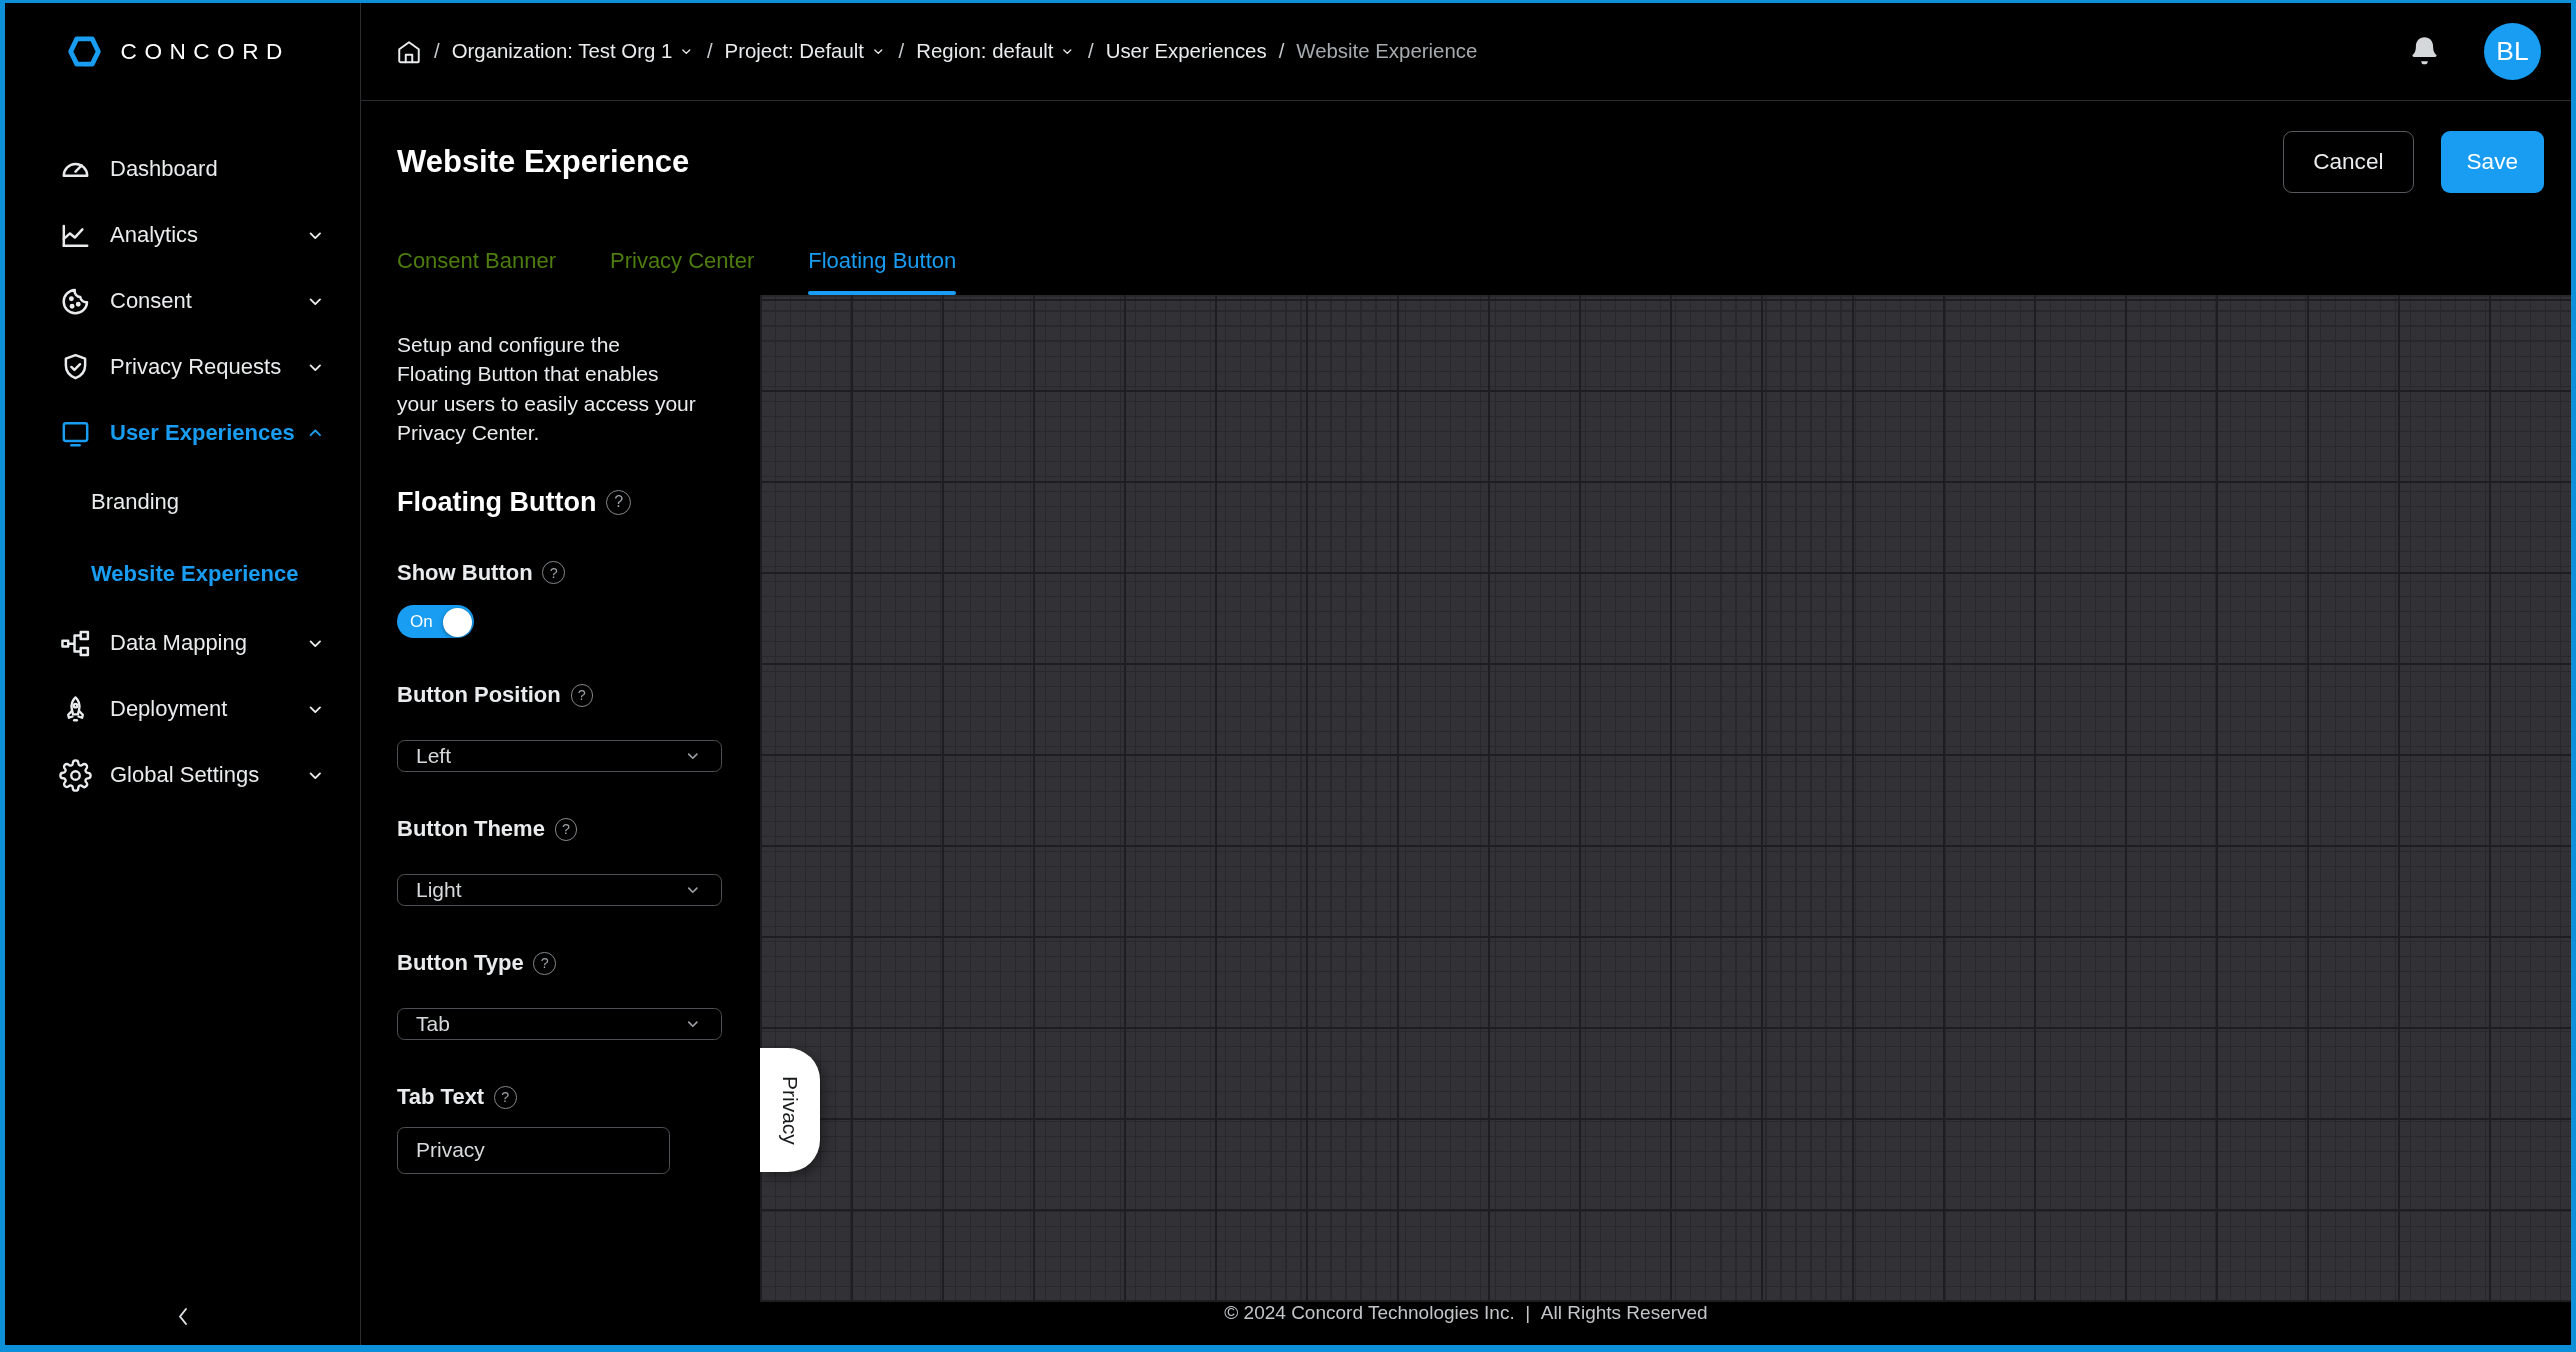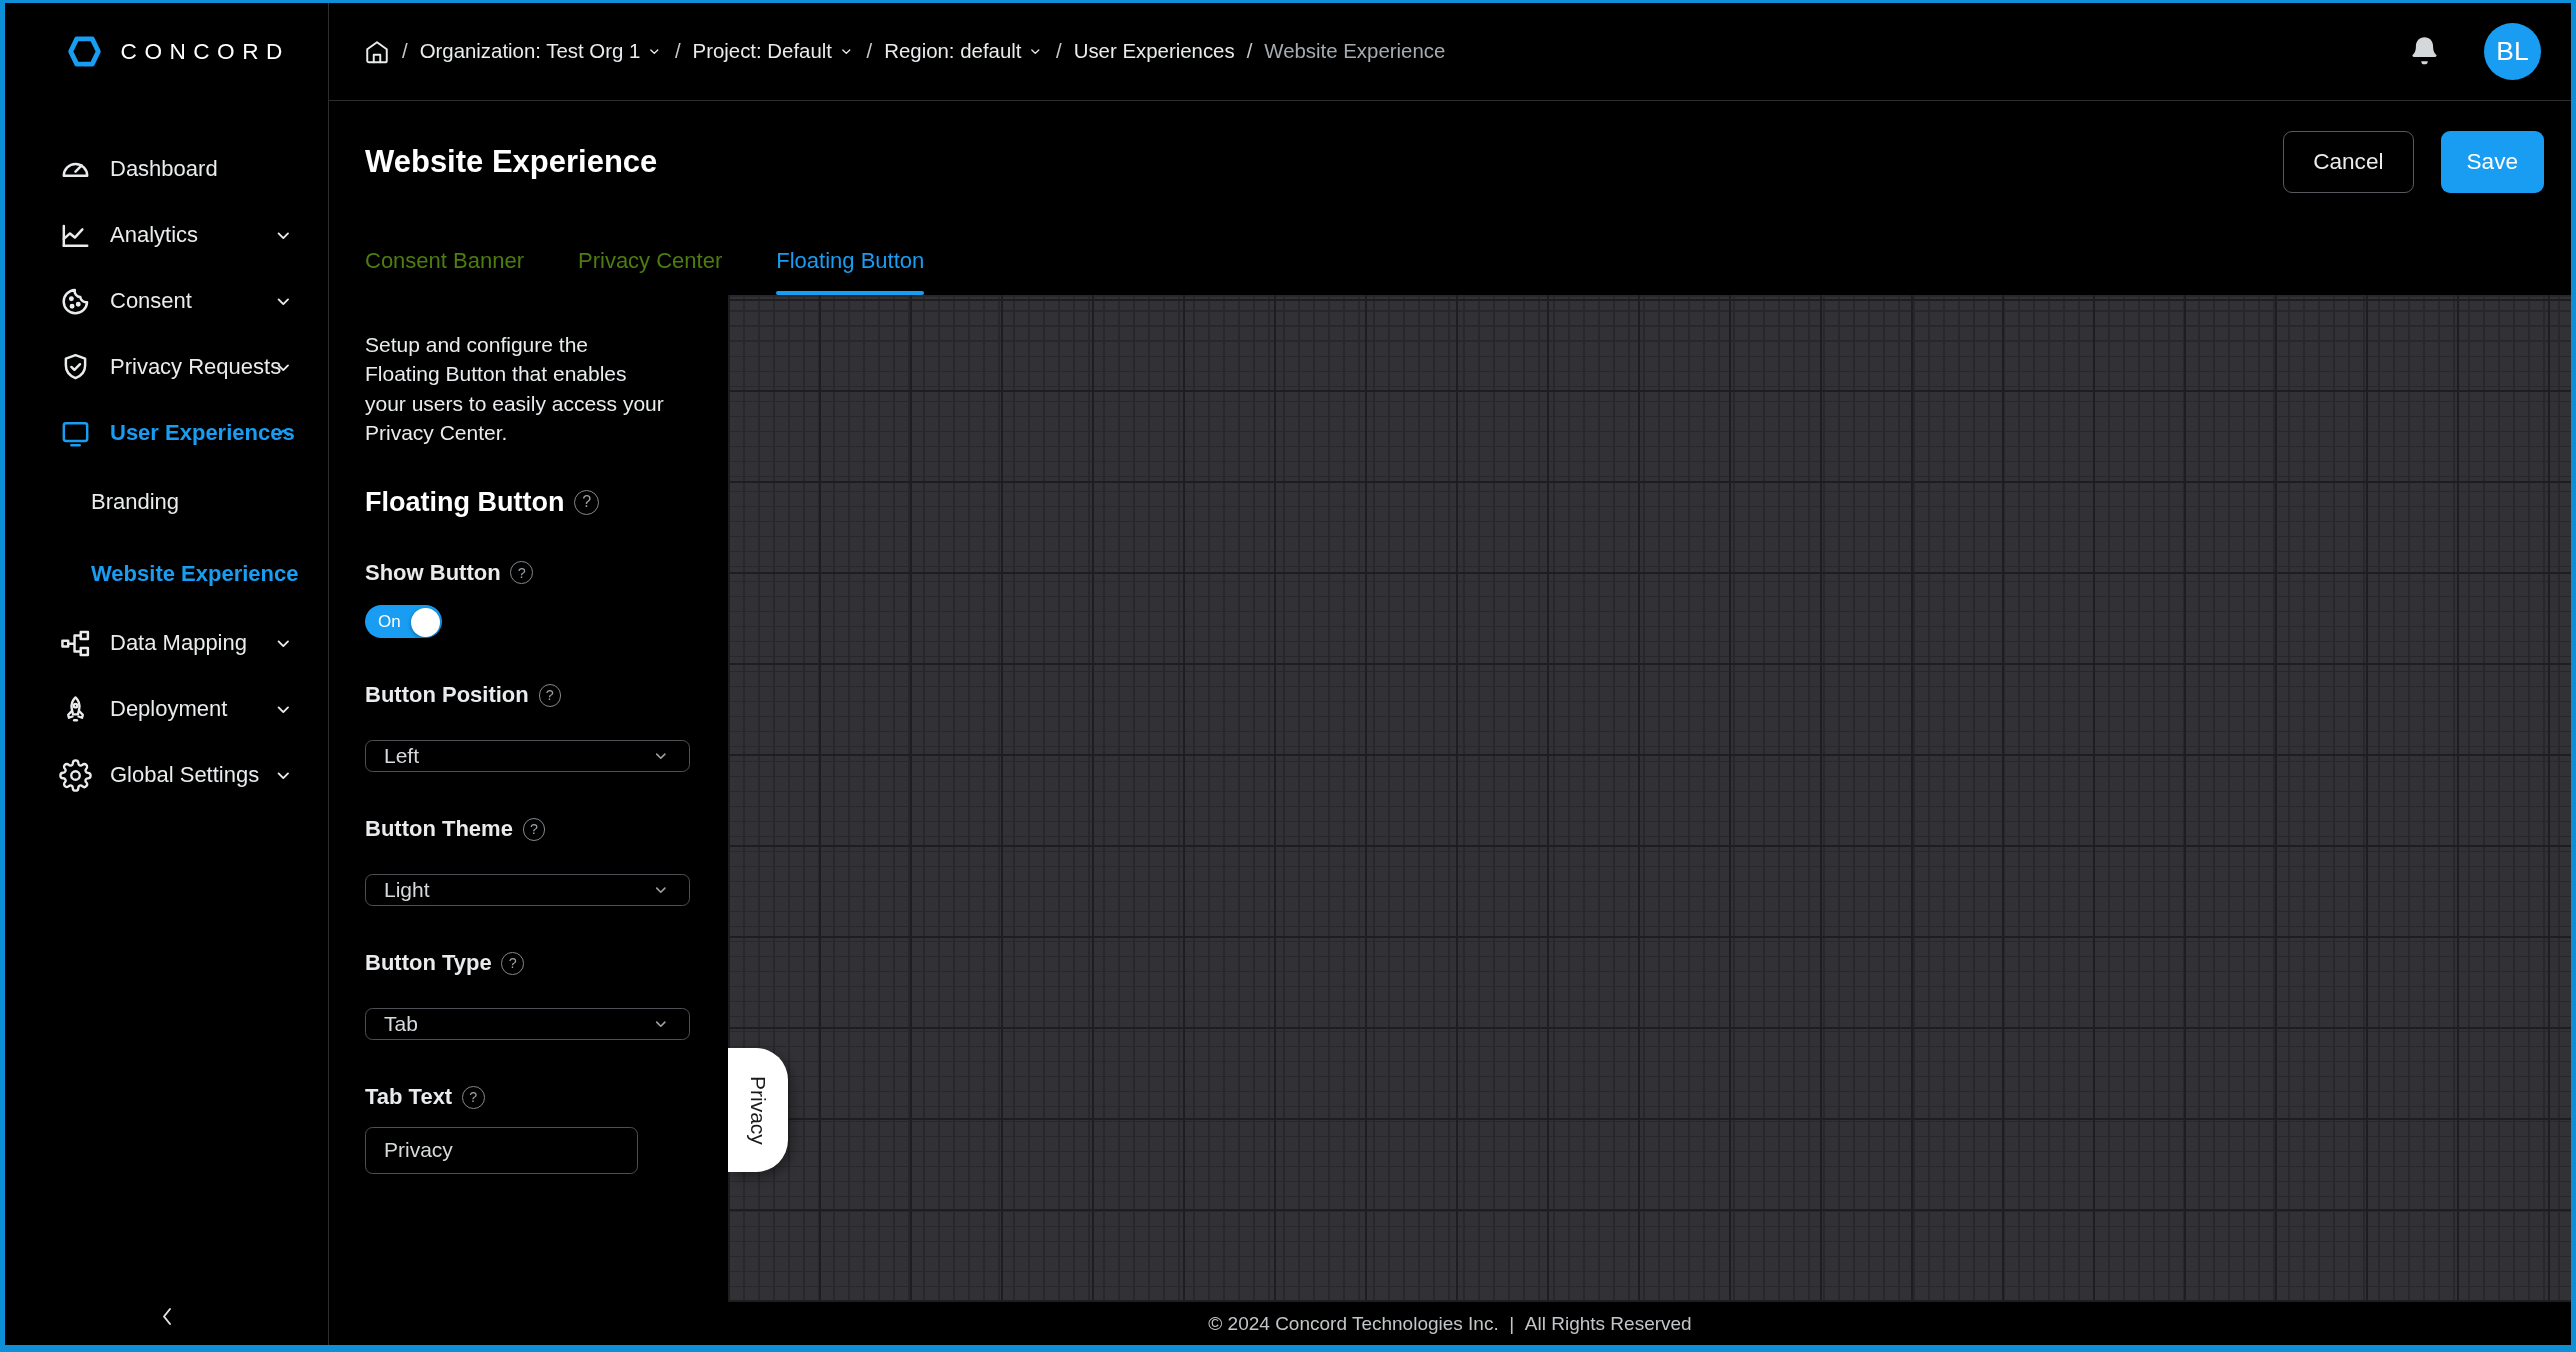--- a/index.html
+++ b/index.html
@@ -2,21 +2,21 @@
 <html style="font-size:12px"><head>
 <meta charset="utf-8">
 <style>
   * { margin:0; padding:0; box-sizing:border-box; }
   html,body { width:2576px; height:1353px; background:#000; overflow:hidden;
     font-family:"Liberation Sans","DejaVu Sans",sans-serif; }
   .frame { width:100%; height:100%; border:solid #0e90d9; border-width:3.8px 5.3px 8.3px 5.3px;
     display:flex; background:#000; }
 
   
-  .sidebar { width:324px; background:#000; border-right:1.5px solid #2b2d30;
+  .sidebar { width:356px; background:#000; border-right:1.5px solid #2b2d30;
     display:flex; flex-direction:column; flex-shrink:0; }
   .logo { height:97px; display:flex; align-items:center; padding-left:60px; cursor:pointer; }
   .logo-text { color:#fff; font-size:22.6px; letter-spacing:7.5px; font-weight:500; margin-left:16.6px; }
   .nav { margin-top:36px; display:flex; flex-direction:column;padding-left:12px; }
   .nav-item { position:relative; height:66px; display:flex; align-items:center;
     padding-left:42px; color:#e9ebed; font-size:22px; cursor:pointer; }
   .nav-item .nav-ico { width:33px; height:33px; margin-right:18px; flex-shrink:0; }
   .nav-item.active { color:#189df2; font-weight:600; }
   .nav-item.sub { padding-left:74px; height:66px; margin:3px 0; }
   .nav-chev { position:absolute; right:33px; width:22.6px; height:22.6px; }
@@ -79,21 +79,21 @@
     background-image:
       repeating-linear-gradient(90deg,#1e1e21 0 2.3px,transparent 2.3px 91px),
       repeating-linear-gradient(0deg,#1e1e21 0 2.3px,transparent 2.3px 91px),
       repeating-linear-gradient(90deg,#28282c 0 1.5px,transparent 1.5px 15px),
       repeating-linear-gradient(0deg,#28282c 0 1.5px,transparent 1.5px 15px); }
   .float-tab { position:absolute; left:0; top:753px; width:60px; height:124px; background:#fff;
     border-radius:0 32px 32px 0; display:flex; align-items:center; justify-content:center;
     box-shadow:4.5px 4.5px 12px rgba(0,0,0,.35); cursor:pointer; }
   .float-tab span { writing-mode:vertical-rl; color:#17191a; font-size:21px; }
 
-  .footer { height:43px; background:#000; display:flex; align-items:center; justify-content:center;
+  .footer { height:43px; background:#000; display:flex; align-items:flex-start; justify-content:center;
     color:#c2c6c9; font-size:19px; flex-shrink:0; gap:10.6px; }
 
   svg { display:block; }
 </style>
 </head>
 <body>
 
 <div class="frame">
 
   <aside class="sidebar">

